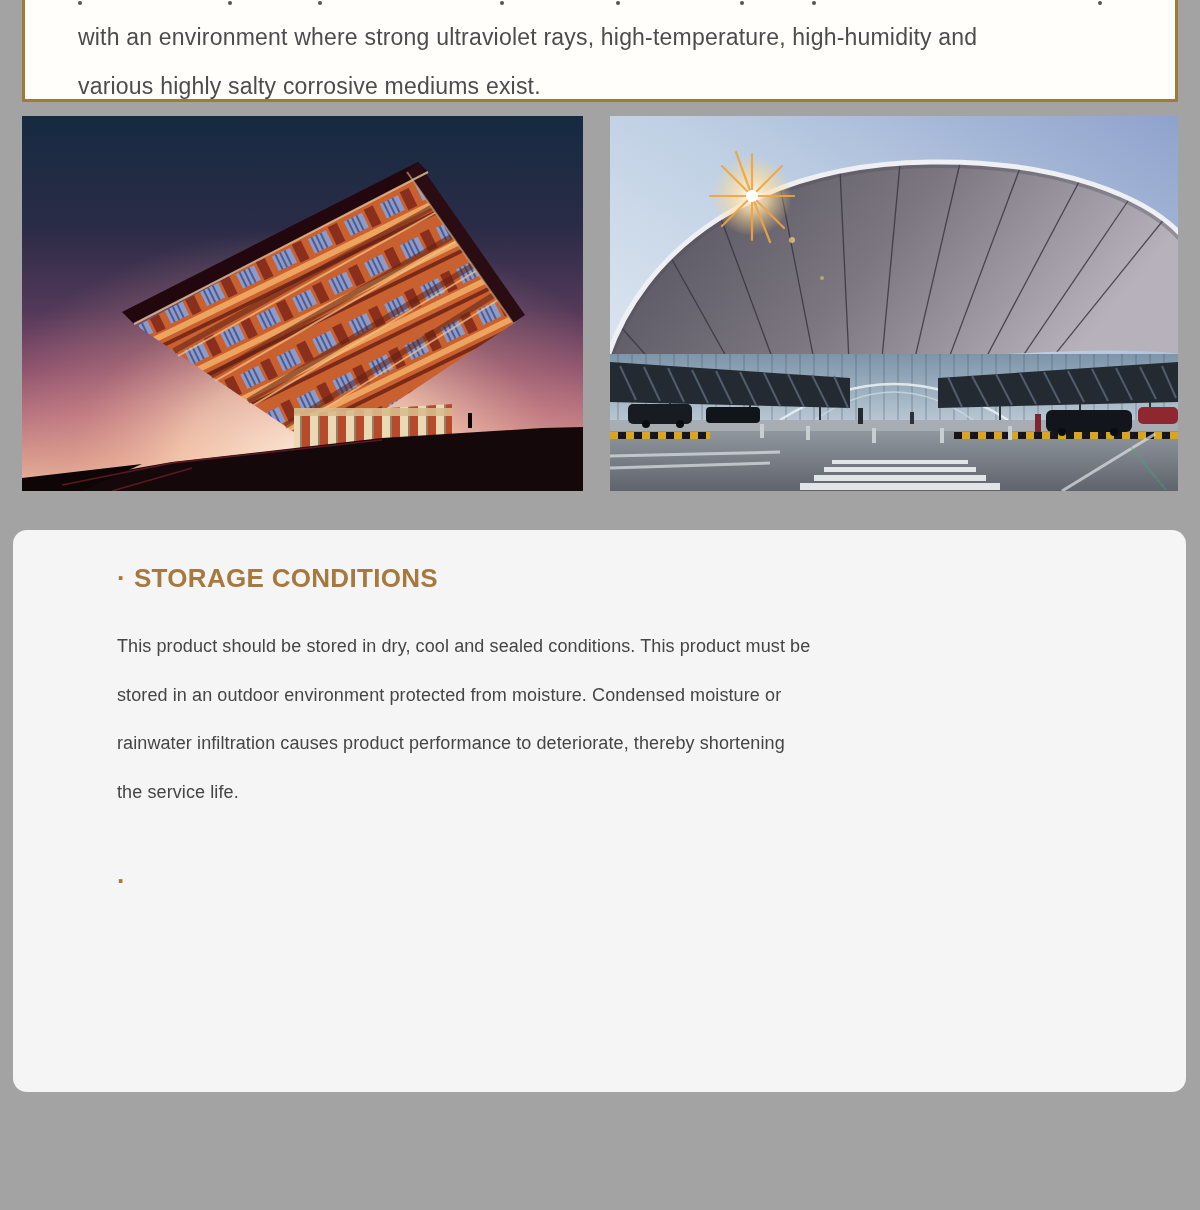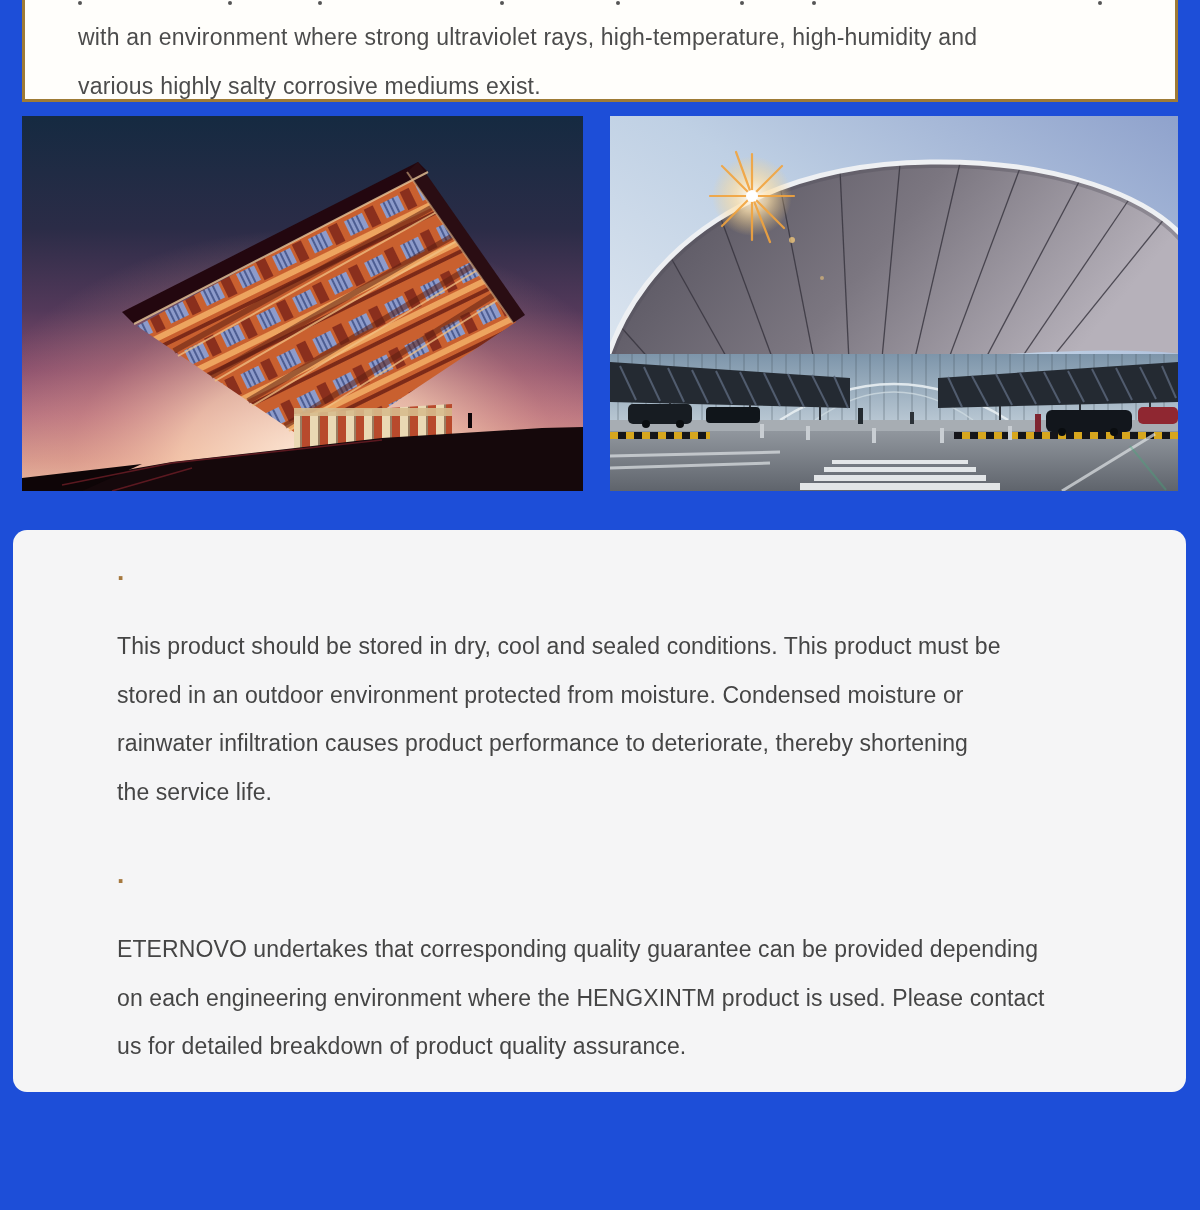--- a/index.html
+++ b/index.html
@@ -1,17 +1,17 @@
 <!DOCTYPE html>
 <html><head>
 <meta charset="utf-8">
 <style>
   html,body{margin:0;padding:0;}
   body{background:#ffffff;font-family:"Liberation Sans", sans-serif;}
-  .page{position:relative;width:1200px;height:1210px;background:#1d4ed8;overflow:hidden;}
+  .page{position:relative;width:1200px;height:1210px;background:#a3a3a3;overflow:hidden;}
 
   
   .intro-box{
     position:absolute;left:22px;top:-64px;width:1156px;height:166px;
     box-sizing:border-box;border:3px solid #9f7b36;background:#fffefb;
   }
   .intro-text{
     margin:0;padding:74px 20px 0 53px;
     font-size:23px;line-height:49px;letter-spacing:.2px;color:#4c4c4c;
   }
@@ -31,21 +31,21 @@
   
   .info-panel{
     position:absolute;left:13px;top:530px;width:1173px;height:562px;
     box-sizing:border-box;border-radius:14px;background:#f5f5f6;
     padding:33px 30px 0 104px;
   }
   .section-heading{display:flex;align-items:baseline;gap:8px;
     font-size:26px;line-height:30px;font-weight:700;color:#a6793f;letter-spacing:.3px;}
   .section-heading .bullet{font-weight:700;}
   .section-para{
-    margin:29px 0 0 0;font-size:23px;line-height:48.5px;letter-spacing:.1px;color:#454545;
+    margin:29px 0 0 0;font-size:18px;line-height:48.5px;letter-spacing:.1px;color:#454545;
   }
   .section + .section{margin-top:50px;}
 </style>
 </head>
 <body>
 
 <div class="page">
 
   <div class="intro-box">
     <p class="intro-text lines">with an environment where strong ultraviolet rays, high-temperature, high-humidity and
@@ -335,30 +335,28 @@
         </g>
       </svg>
     </figure>
   </div>
 
   <div class="info-panel">
 
     <div class="section">
       <div class="section-heading">
         <span class="bullet">·</span>
+        <span>STORAGE CONDITIONS</span>
       </div>
       <p class="section-para lines">This product should be stored in dry, cool and sealed conditions. This product must be
 stored in an outdoor environment protected from moisture. Condensed moisture or
 rainwater infiltration causes product performance to deteriorate, thereby shortening
 the service life.</p>
     </div>
 
     <div class="section">
       <div class="section-heading">
         <span class="bullet">·</span>
       </div>
-      <p class="section-para lines">ETERNOVO undertakes that corresponding quality guarantee can be provided depending
-on each engineering environment where the HENGXINTM product is used. Please contact
-us for detailed breakdown of product quality assurance.</p>
     </div>
 
   </div>
 </div>
 
 </body></html>

